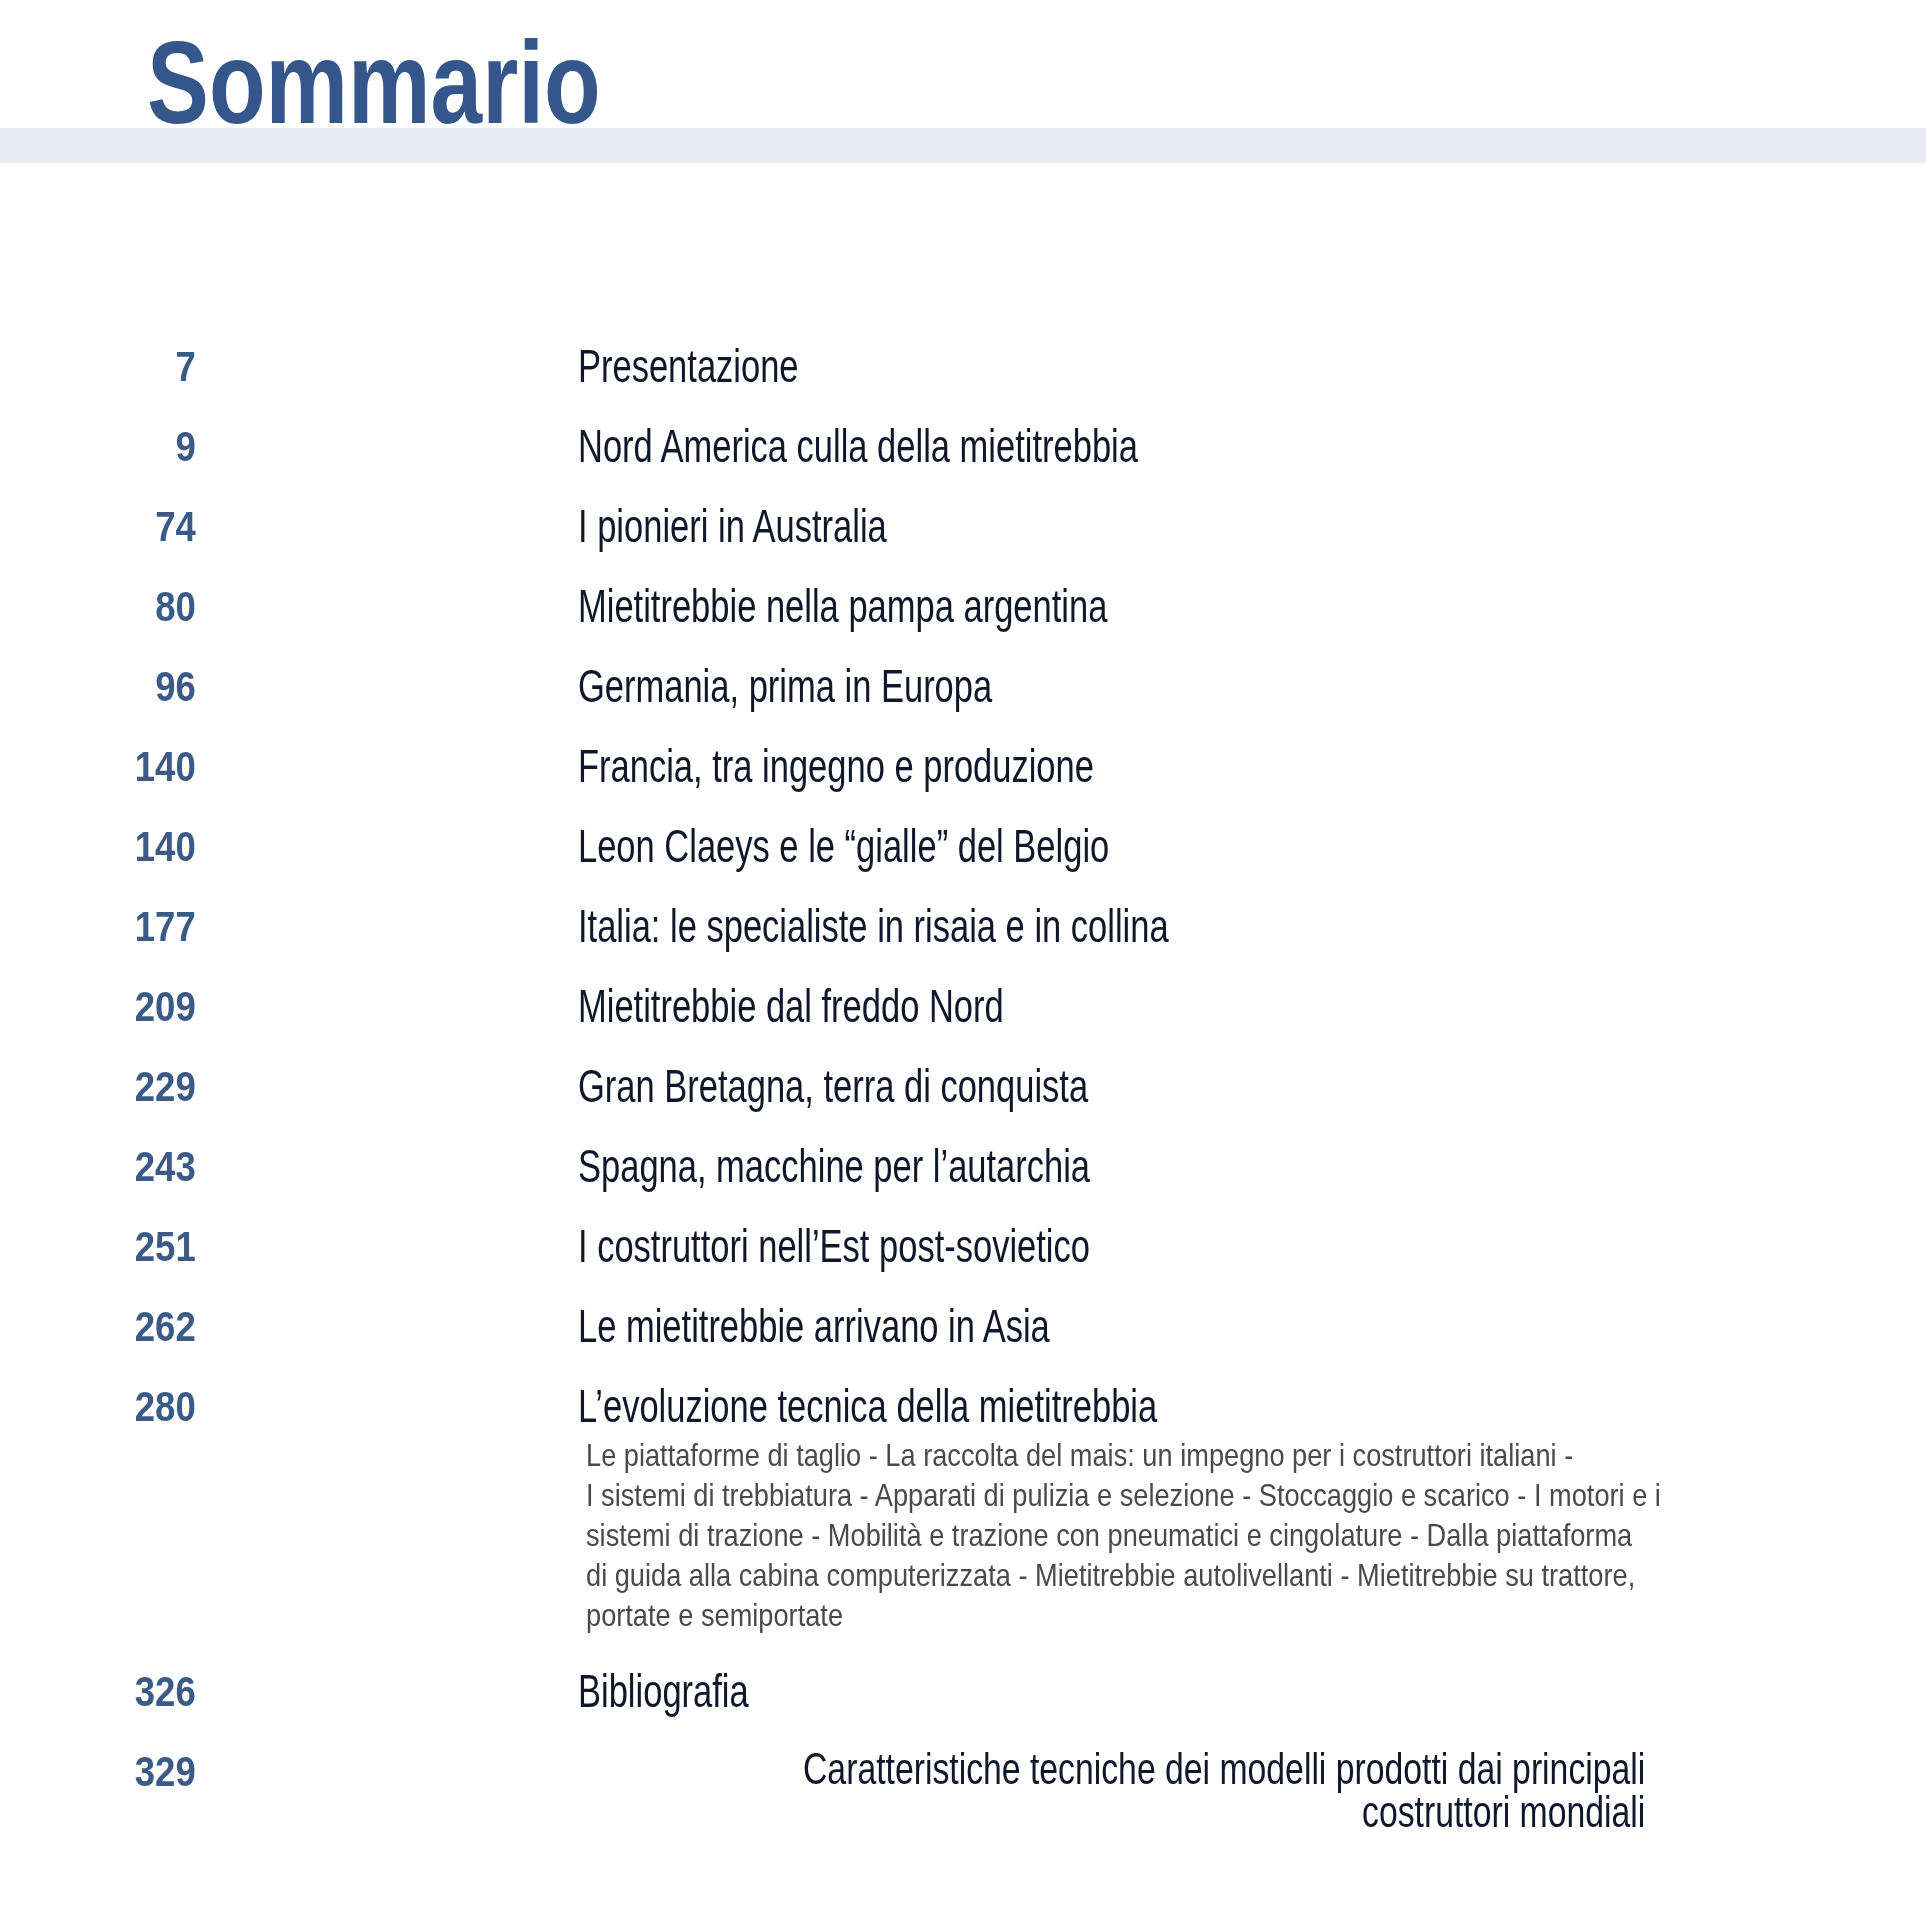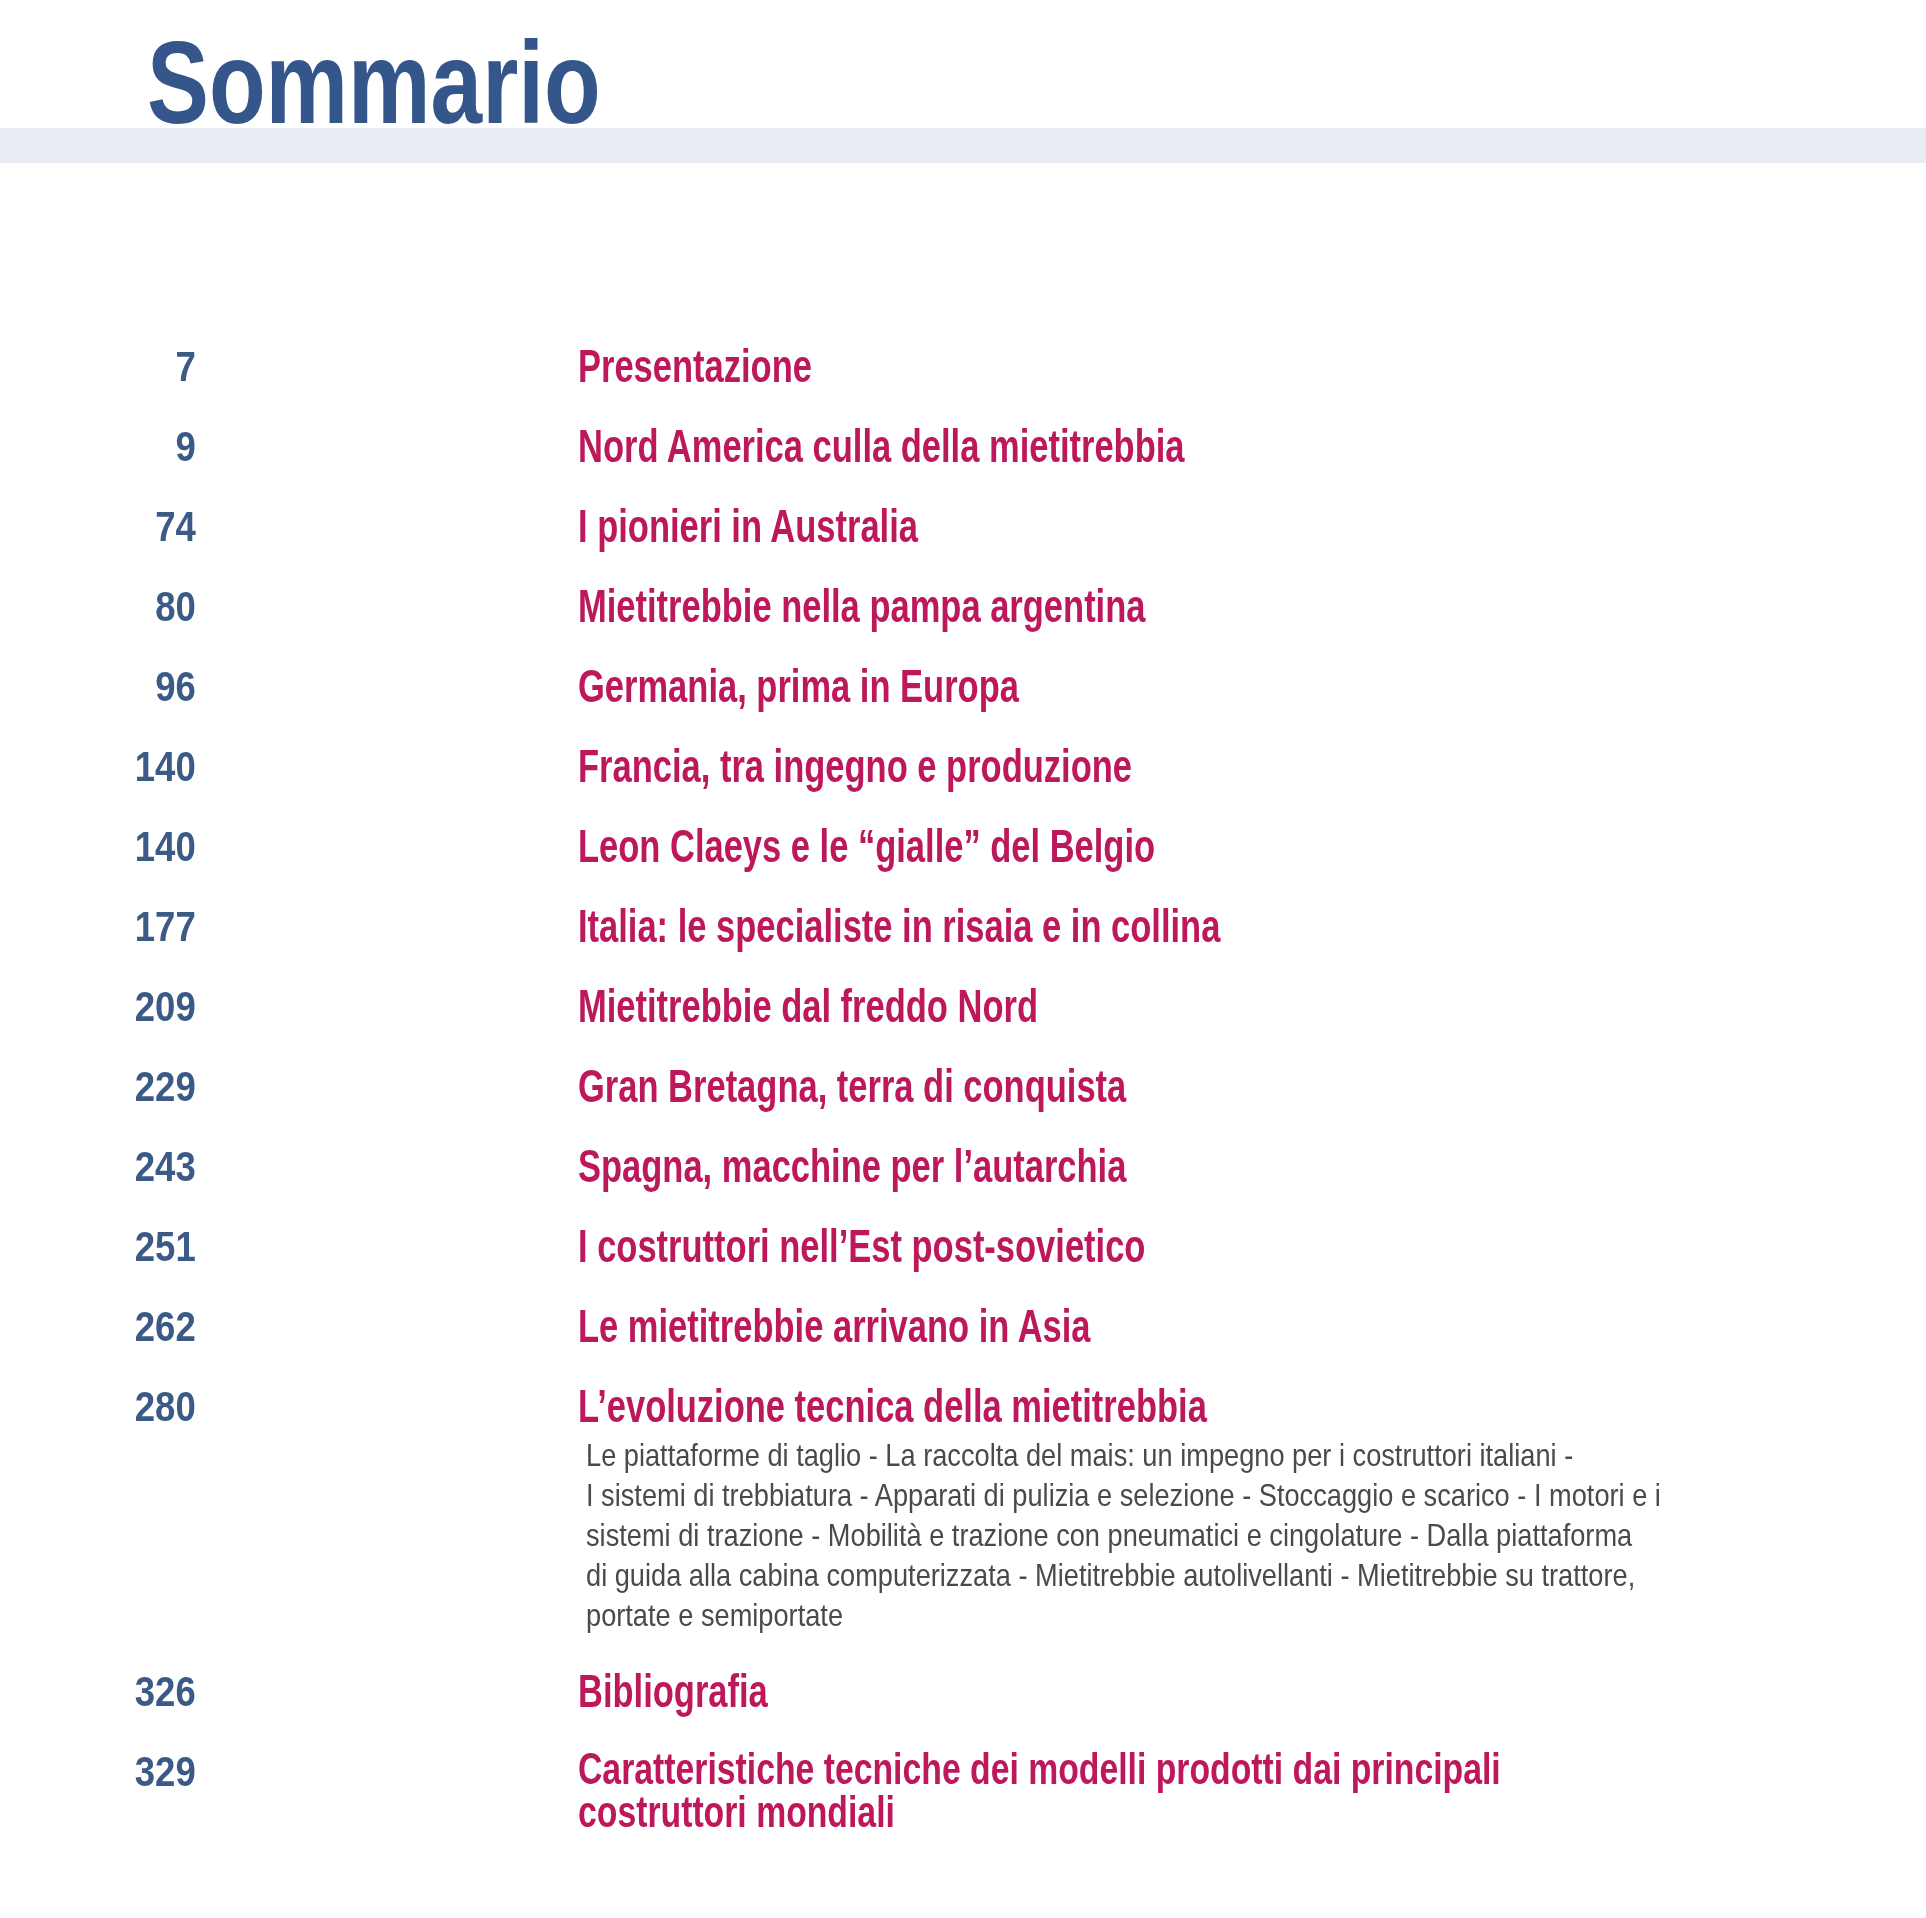--- a/index.html
+++ b/index.html
@@ -46,25 +46,25 @@
     white-space: nowrap;
   }
   .num .cx {
     display: inline-block;
     transform: scaleX(0.85);
     transform-origin: 100% 50%;
   }
   .chapter {
     margin-left: 578px;
     font-size: 46px; line-height: 48px;
-    font-weight: 700;
-    color: #be185d;
+    font-weight: 400;
+    color: #0f172a;
     white-space: nowrap;
   }
-  .chapter.two-line { line-height: 43px; font-size: 45px; white-space: normal; }
+  .chapter.two-line { line-height: 43px; font-size: 45px; white-space: normal; text-align: right; }
   .chapter .cx {
     display: inline-block;
     transform: scaleX(0.75);
     transform-origin: 0 0;
     white-space: nowrap;
   }
   .chapter.two-line .cx { white-space: pre-line; }
   .sub {
     margin-left: 578px;
     margin-top: 4.6px;

